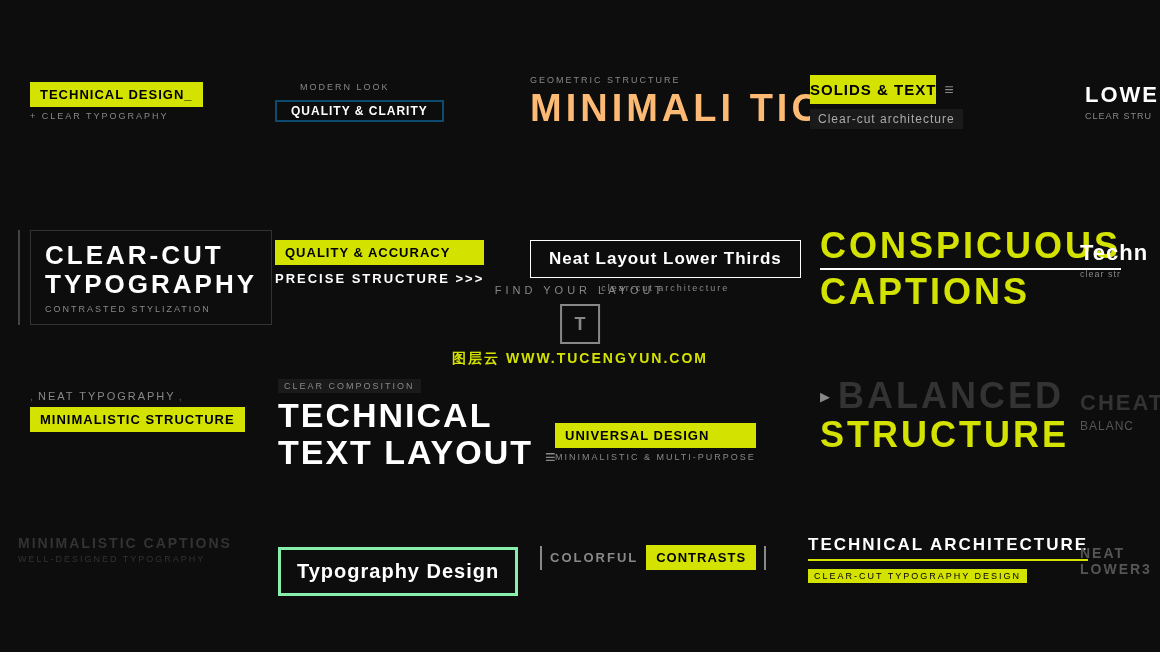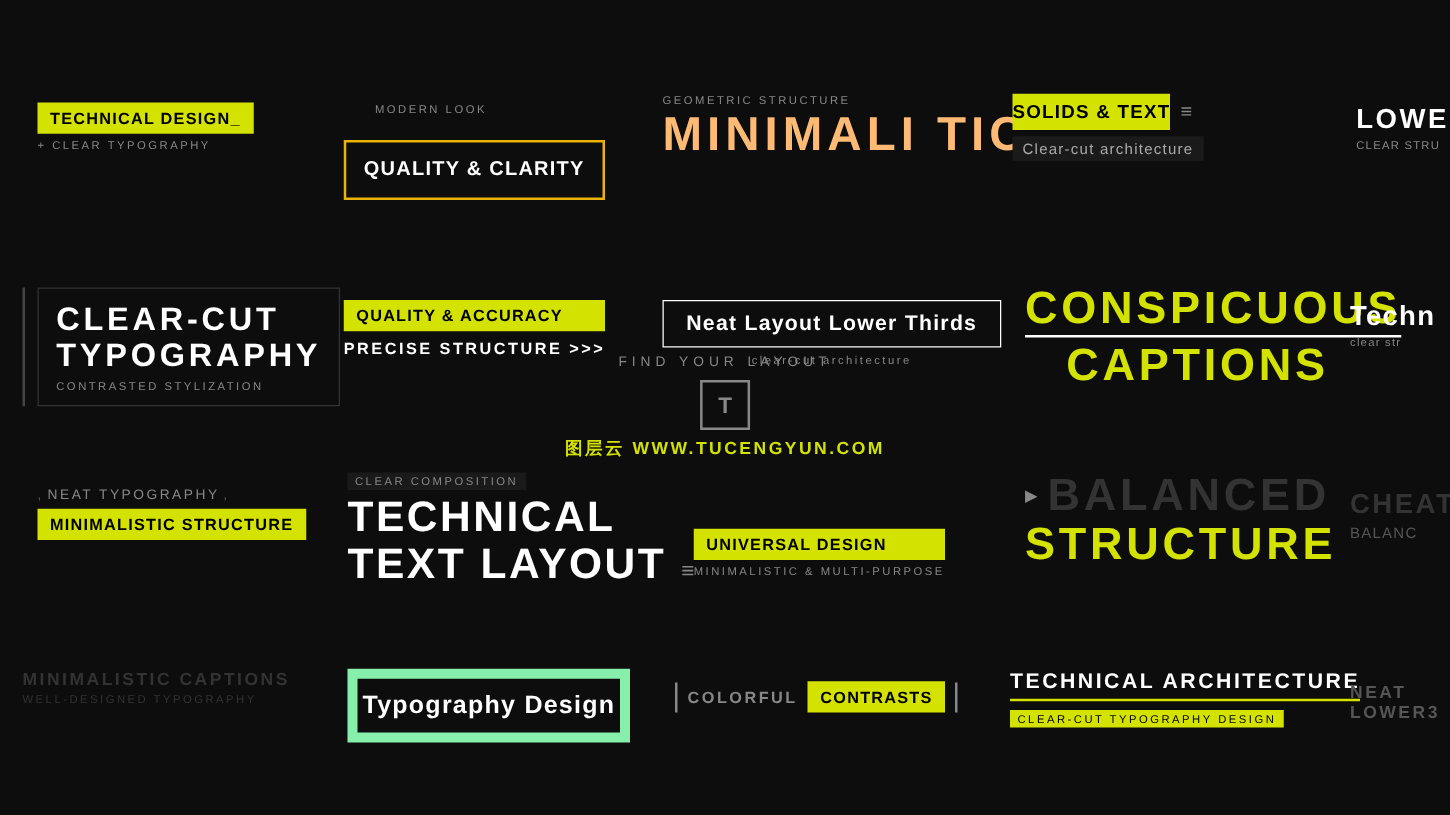--- a/index.html
+++ b/index.html
@@ -38,26 +38,26 @@
       color: #000;
       font-weight: 900;
       font-size: 15px;
       letter-spacing: 1px;
       padding: 6px 0;
       text-transform: uppercase;
     }
 
     
     .white-outline-box {
-      border: 2px solid #eab308;
+      border: 2px solid #0c4a6e;
       color: #fff;
       font-weight: 700;
-      font-size: 16px;
+      font-size: 12px;
       letter-spacing: 1px;
-      padding: 13px 14px;
+      padding: 2px 14px;
       text-transform: uppercase;
       background: transparent;
     }
 
     .watermark {
       position: absolute;
       top: 50%;
       left: 50%;
       transform: translate(-50%, -50%);
       text-align: center;
@@ -80,21 +80,21 @@
 <body>
 
 <div class="canvas">
 
   <div class="elem" style="top:82px; left:30px;">
     <div class="yellow-box">TECHNICAL DESIGN_</div>
     <div style="color:#888; font-size:9px; letter-spacing:2px; margin-top:4px;">+ CLEAR TYPOGRAPHY</div>
   </div>
 
   <div class="elem" style="top:82px; left:275px;">
-    <div style="color:#888; font-size:9px; letter-spacing:2px; text-transform:uppercase; margin-bottom:20px;padding-left:25px;">MODERN LOOK</div>
+    <div style="color:#888; font-size:9px; letter-spacing:2px; text-transform:uppercase; margin-bottom:8px;padding-left:25px;">MODERN LOOK</div>
     <div class="white-outline-box">QUALITY &amp; CLARITY</div>
   </div>
 
   <div class="elem" style="top:75px; left:530px;">
     <div style="color:#888; font-size:9px; letter-spacing:2px; text-transform:uppercase; margin-bottom:4px;">GEOMETRIC STRUCTURE</div>
     <div style="color:#fdba74; font-size:38px; font-weight:900; letter-spacing:4px; text-transform:uppercase; line-height:1;">MINIMALI  TIC</div>
   </div>
 
   <div class="elem" style="top:75px; left:810px;">
     <div style="display:flex; align-items:center; gap:8px;">
@@ -127,21 +127,21 @@
   </div>
 
   <div class="elem" style="top:240px; left:275px;">
     <div class="yellow-box" style="margin-bottom:6px;">QUALITY &amp; ACCURACY</div>
     <div style="color:#fff; font-size:13px; font-weight:700; letter-spacing:2px; text-transform:uppercase;">PRECISE STRUCTURE  &gt;&gt;&gt;</div>
   </div>
 
   <div class="elem" style="top:228px; left:820px;">
     <div style="color:#d4e200; font-size:36px; font-weight:900; letter-spacing:3px; text-transform:uppercase; line-height:1;">CONSPICUOUS</div>
     <div style="height:2px; background:#fff; margin:4px 0;"></div>
-    <div style="color:#d4e200; font-size:36px; font-weight:900; letter-spacing:3px; text-transform:uppercase; line-height:1;margin-left:33px;">CAPTIONS</div>
+    <div style="color:#d4e200; font-size:36px; font-weight:900; letter-spacing:3px; text-transform:uppercase; line-height:1;">CAPTIONS</div>
   </div>
 
   <div class="elem" style="top:240px; left:1080px;">
     <div style="color:#fff; font-size:22px; font-weight:900; letter-spacing:1px;">Techn</div>
     <div style="color:#888; font-size:9px; letter-spacing:1px; margin-top:3px;">clear str</div>
   </div>
 
   <div class="watermark">
     <div style="font-size:11px; letter-spacing:4px; color:#888; text-transform:uppercase; margin-bottom:8px;">FIND YOUR LAYOUT</div>
     <div class="watermark-icon">
@@ -182,21 +182,21 @@
     <div style="color:#333; font-size:22px; font-weight:900; letter-spacing:2px; text-transform:uppercase;">CHEAT</div>
     <div style="color:#555; font-size:12px; letter-spacing:1px; text-transform:uppercase; margin-top:3px;">BALANC</div>
   </div>
 
   <div class="elem" style="top:535px; left:18px;">
     <div style="color:#333; font-size:14px; font-weight:700; letter-spacing:2px; text-transform:uppercase;">MINIMALISTIC CAPTIONS</div>
     <div style="color:#333; font-size:9px; letter-spacing:2px; text-transform:uppercase; margin-top:3px;">WELL-DESIGNED TYPOGRAPHY</div>
   </div>
 
   <div class="elem" style="top:535px; left:278px;">
-    <div style="border:8px solid #86efac; padding:10px 4px; display:inline-block; background:transparent;">
+    <div style="border:3px solid #86efac; padding:10px 16px; display:inline-block; background:transparent;margin-top:12px;">
       <div style="color:#fff; font-size:20px; font-weight:700; letter-spacing:1px;">Typography Design</div>
     </div>
   </div>
 
   <div class="elem" style="top:545px; left:540px;">
     <div style="display:flex; align-items:center; gap:8px;">
       <div style="width:2px; height:24px; background:#888;"></div>
       <div style="color:#888; font-size:13px; font-weight:700; letter-spacing:2px; text-transform:uppercase;">COLORFUL</div>
       <div class="yellow-box">CONTRASTS</div>
       <div style="width:2px; height:24px; background:#888;"></div>

